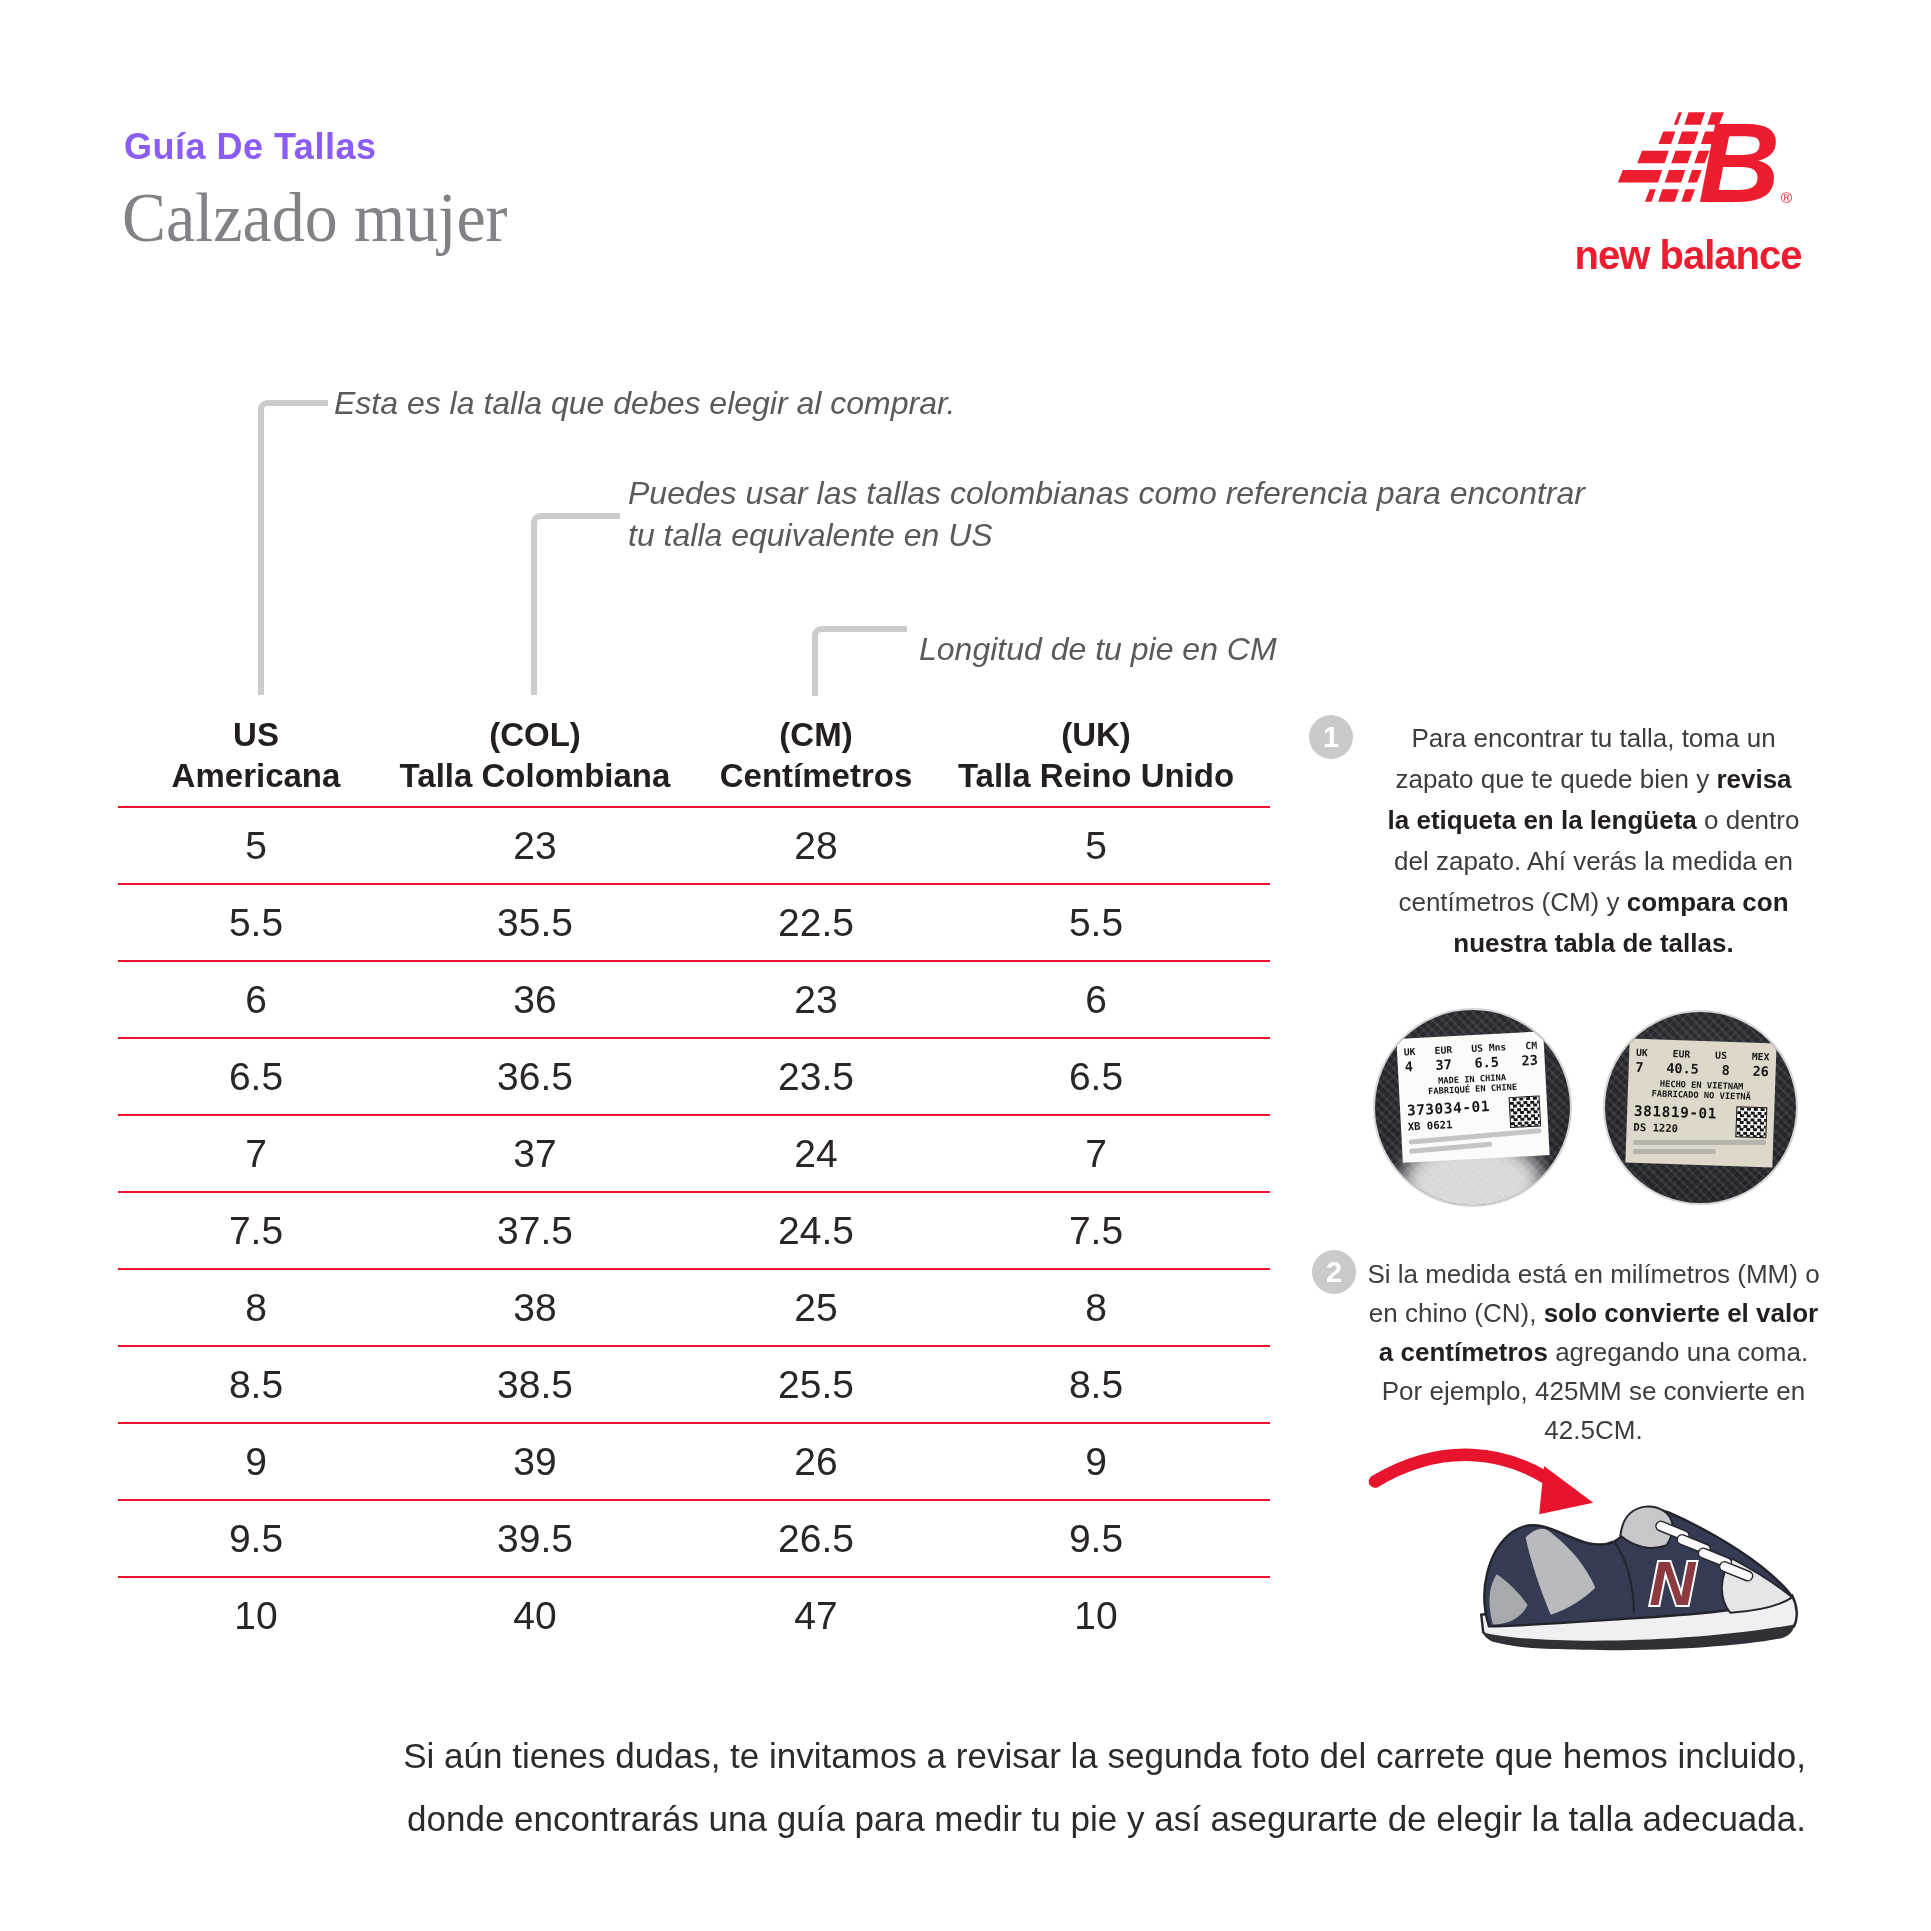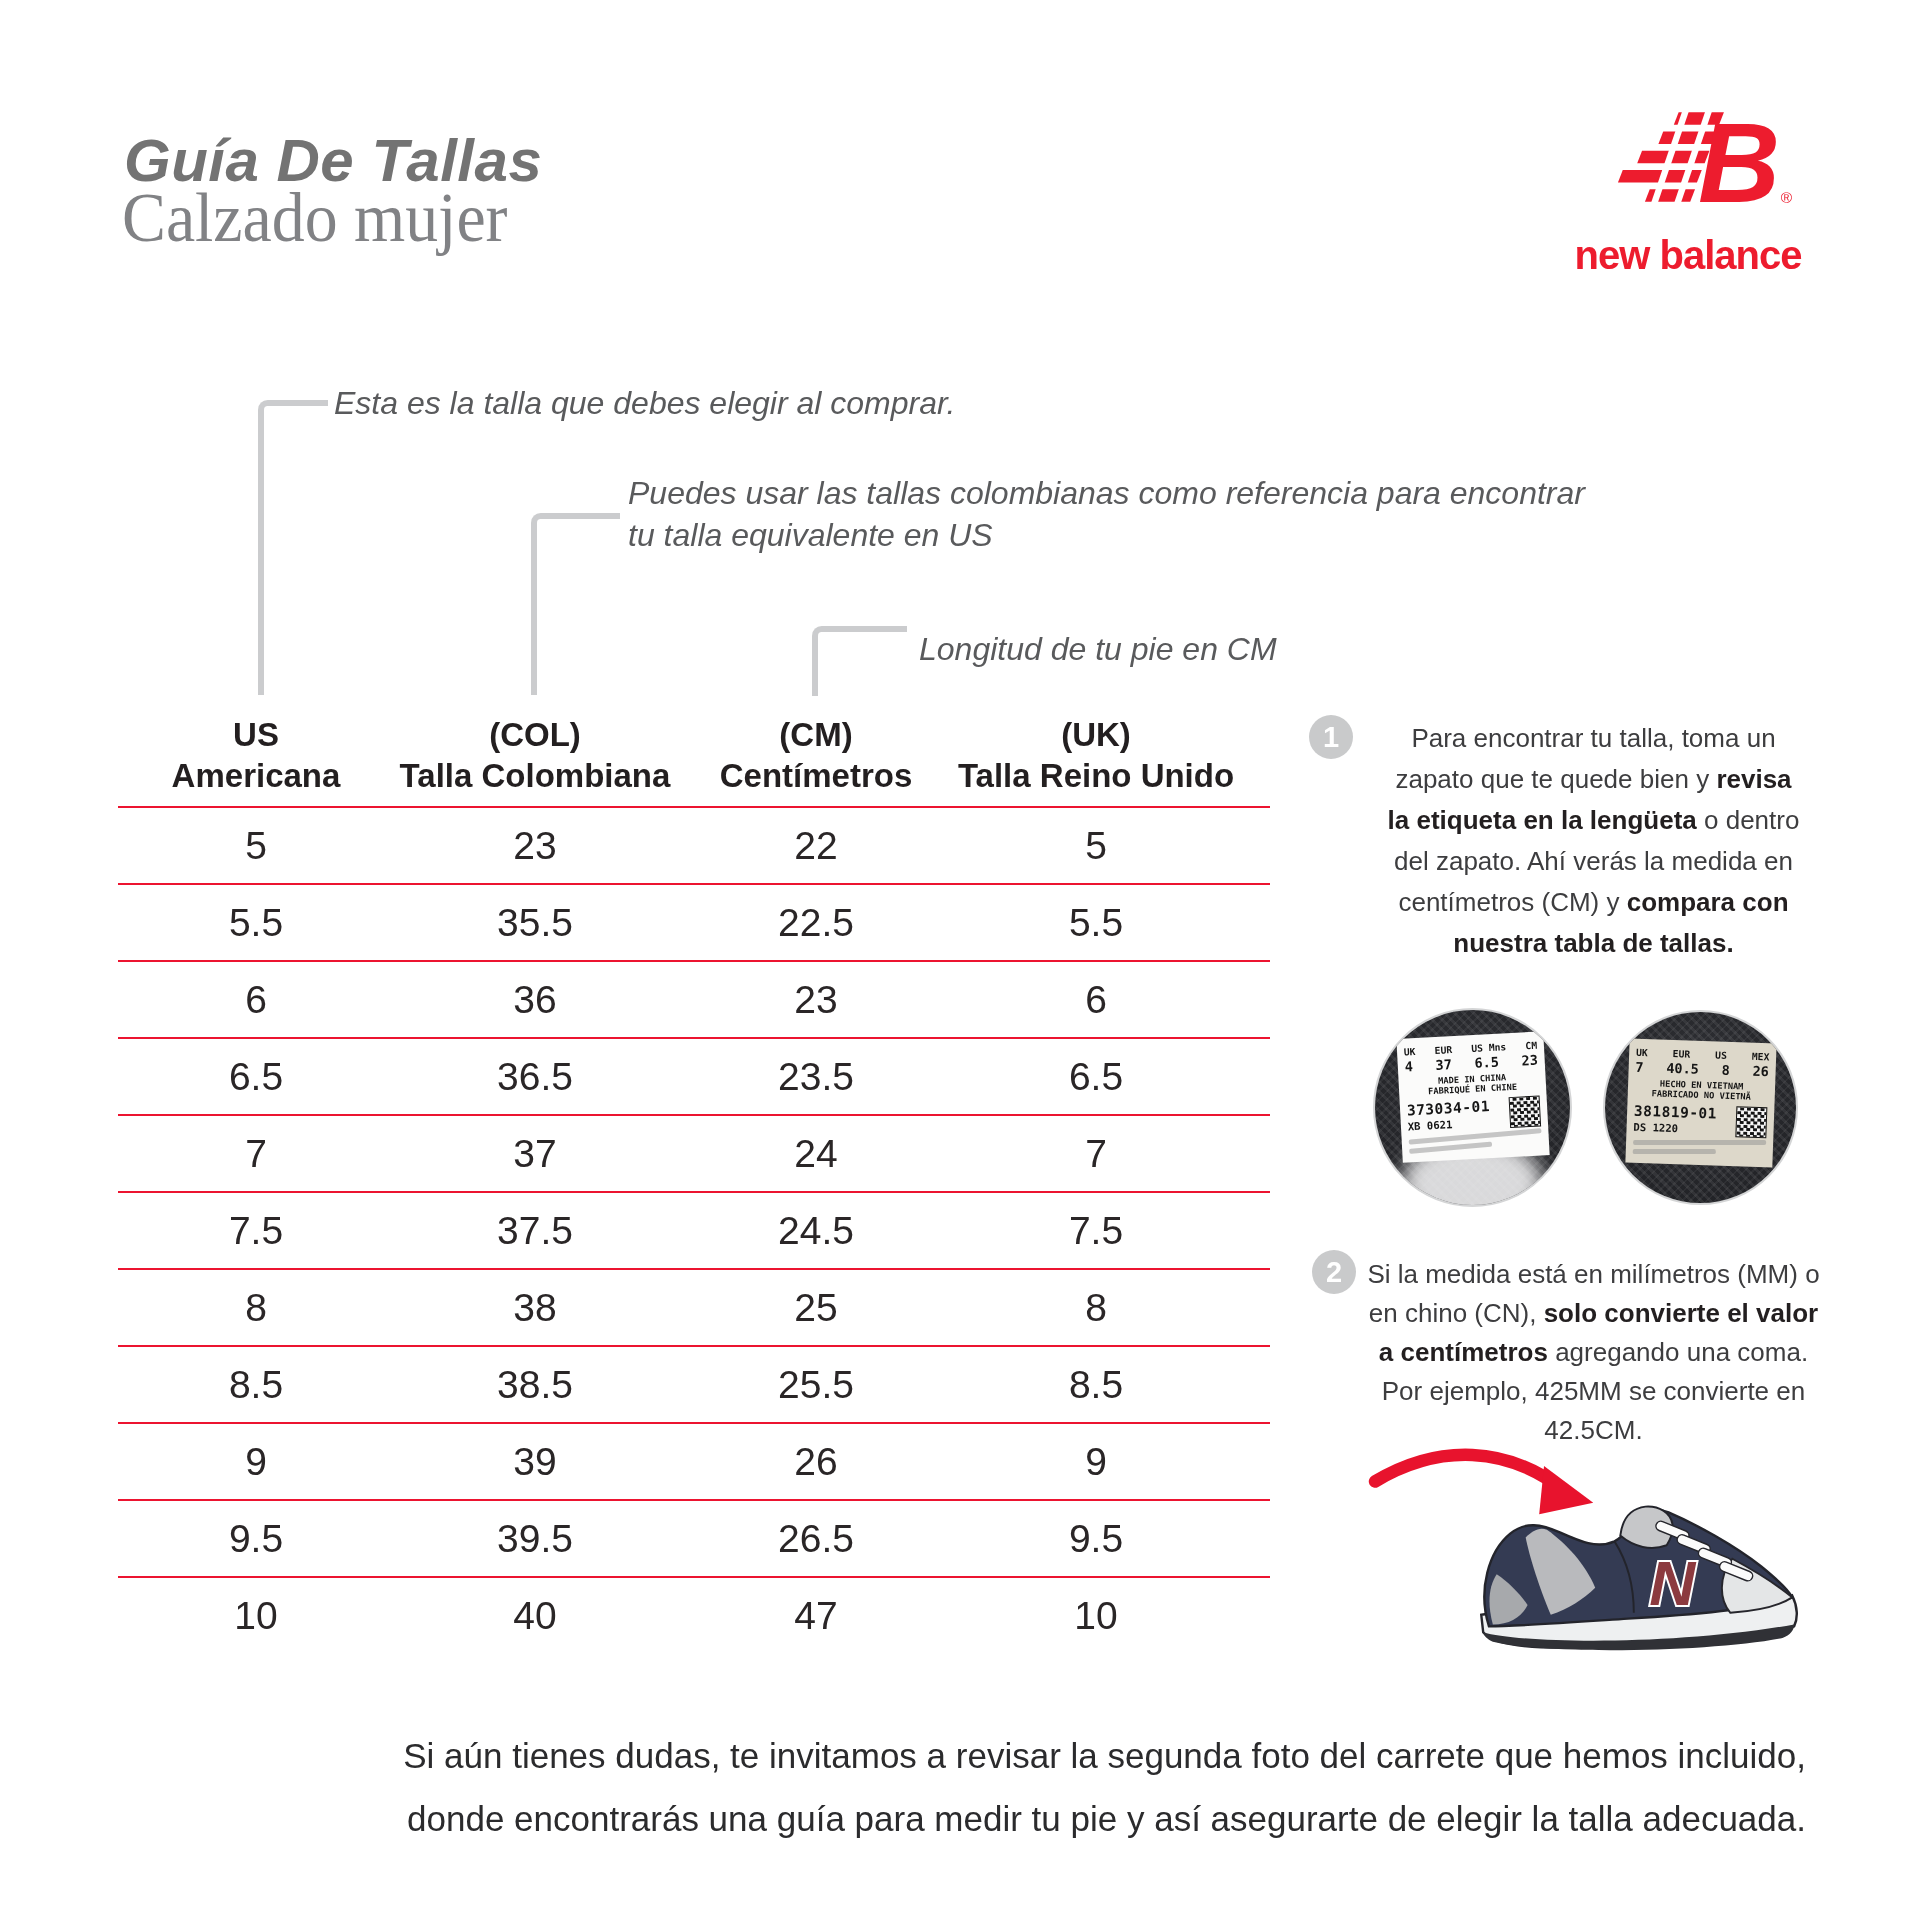--- a/index.html
+++ b/index.html
@@ -4,21 +4,21 @@
 <style>
   * { margin:0; padding:0; box-sizing:border-box; }
   html,body { background:#ffffff; }
   #page {
     position:relative; width:1931px; height:1931px; background:#fff;
     font-family:"Liberation Sans", sans-serif; color:#231f20; overflow:hidden;
   }
   .abs { position:absolute; }
 
   
-  #title { left:124px; top:126px; font-size:60px; font-weight:bold; letter-spacing:0.5px; color:#737373;font-style:italic; }
+  #title { left:124px; top:126px; font-size:36px; font-weight:bold; letter-spacing:0.5px; color:#8b5cf6; }
   #subtitle { left:122px; top:178px; font-family:"Liberation Serif", serif; font-size:70px; color:#818285;
               transform:scaleX(.94); transform-origin:left; }
 
   
   #logo { left:1553px; top:104px; width:270px; height:179px; }
   #logo-mark { position:absolute; left:64px; top:5.8px; }
   #logo-word { position:absolute; left:0; top:129px; width:100%; text-align:center;
                font-size:40px; font-weight:bold; letter-spacing:-1px; color:#ed1c2e; }
 
   
@@ -138,21 +138,21 @@
       </div>
       <div class="th c3">
         <div>(UK)</div>
         <div>Talla Reino Unido</div>
       </div>
     </div>
     <div id="size-rows">
         <div class="t-row">
           <div class="t-cell c0">5</div>
           <div class="t-cell c1">23</div>
-          <div class="t-cell c2">22</div>
+          <div class="t-cell c2">28</div>
           <div class="t-cell c3">5</div>
         </div>
         <div class="t-row">
           <div class="t-cell c0">5.5</div>
           <div class="t-cell c1">35.5</div>
           <div class="t-cell c2">22.5</div>
           <div class="t-cell c3">5.5</div>
         </div>
         <div class="t-row">
           <div class="t-cell c0">6</div>

